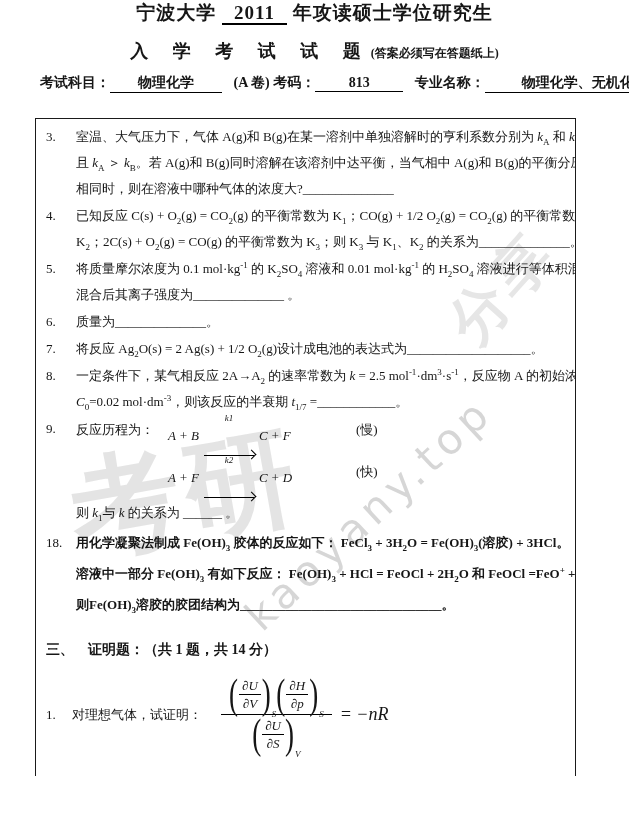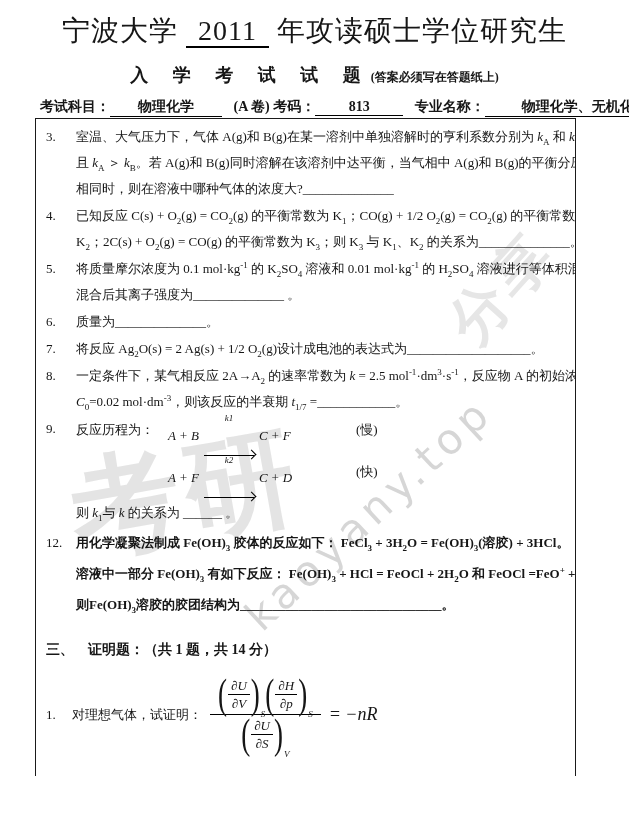--- a/index.html
+++ b/index.html
@@ -18,21 +18,21 @@
   .wm-brush-left {
     left:70px; top:420px; font-size:110px; font-weight:bold;
     color:rgba(130,130,130,0.22); transform:rotate(-10deg); letter-spacing:6px;
   }
   .wm-brush-right {
     left:440px; top:250px; font-size:58px; font-weight:bold;
     color:rgba(130,130,130,0.20); transform:rotate(-48deg); letter-spacing:4px;
   }
   
   .header { position:relative; z-index:1; text-align:center; }
-  .title { margin-top:12px; font-size:28px; font-weight:normal; letter-spacing:1px; }
+  .title { font-size:19px; font-weight:bold; letter-spacing:1px; }
   .title .year { border-bottom:2px solid #000; padding:0 12px; }
   .subtitle-row { margin-top:13px; font-weight:bold; }
   .subtitle-big { font-size:18px; letter-spacing:10px; }
   .subtitle-note { font-size:12px; letter-spacing:0; }
   .meta { margin-top:11px; padding-left:40px; text-align:left; font-size:14px; font-weight:bold; white-space:nowrap; }
   .meta .uline { display:inline-block; border-bottom:1.5px solid #000; text-align:center; }
   .u-subject { min-width:96px; padding:0 8px; }
   .u-code { min-width:72px; padding:0 8px; }
   .u-major { min-width:180px; padding:0 6px 0 10px; margin-right:0; padding-right:34px; }
   .meta .gap { display:inline-block; width:8px; }
@@ -61,21 +61,21 @@
     border:solid #000; border-width:0 1.3px 1.3px 0; padding:3px; transform:rotate(-45deg);
   }
   
   .loose .qline { line-height:31px;font-weight:bold; }
   
   .sec-heading { margin-top:16px; font-weight:bold; font-size:14px; line-height:28px; display:flex; }
   .sec-heading .qnum { width:42px; line-height:28px; }
   
   .proof { display:flex; align-items:center; margin-top:14px; }
   .proof .qnum { width:26px; }
-  .proof-lead { margin-right:8px; }
+  .proof-lead { margin-right:19px; }
   .formula { display:inline-flex; align-items:center; font-style:italic; }
   .bigfrac { display:inline-flex; flex-direction:column; align-items:center; margin-right:8px; }
   .bigfrac .num { display:flex; align-items:center; padding:0 8px 3px; }
   .bigfrac .hline { align-self:stretch; border-top:1.4px solid #000; height:0; }
   .bigfrac .den { display:flex; align-items:center; padding-top:3px; }
   .pd { display:inline-flex; align-items:center; }
   .paren { font-style:normal; font-size:27px; line-height:1; transform:scaleY(1.6); display:inline-block; font-weight:300; }
   .pd .stack { display:inline-flex; flex-direction:column; align-items:center; font-size:13px; margin:0 1px; }
   .pd .stack .t { border-bottom:1.2px solid #000; padding:0 3px 1px; line-height:15px; }
   .pd .stack .b { padding-top:1px; line-height:15px; }
@@ -176,21 +176,21 @@
               <span class="shaft"></span>
             </span><span>C + D</span>
         </span>
         <span class="mech-tag">(快)</span>
       </div>
       <div class="qline">则 <i>k</i><sub>1</sub>与 <i>k</i> 的关系为 ______ 。</div>
     </div>
   </div>
 
   <div class="q loose">
-    <span class="qnum" style="line-height:31px">12.</span>
+    <span class="qnum" style="line-height:31px">18.</span>
     <div class="qbody">
       <div class="qline">用化学凝聚法制成 Fe(OH)<sub>3</sub> 胶体的反应如下： FeCl<sub>3</sub> + 3H<sub>2</sub>O = Fe(OH)<sub>3</sub>(溶胶) + 3HCl。</div>
       <div class="qline">溶液中一部分 Fe(OH)<sub>3</sub> 有如下反应：  Fe(OH)<sub>3</sub> + HCl = FeOCl + 2H<sub>2</sub>O 和 FeOCl =FeO<sup>+</sup> +Cl<sup>-</sup></div>
       <div class="qline">则Fe(OH)<sub>3</sub>溶胶的胶团结构为_______________________________。</div>
     </div>
   </div>
 
   <div class="sec-heading">
     <span class="qnum">三、</span>
     <span>证明题：（共 1 题，共 14 分）</span>

